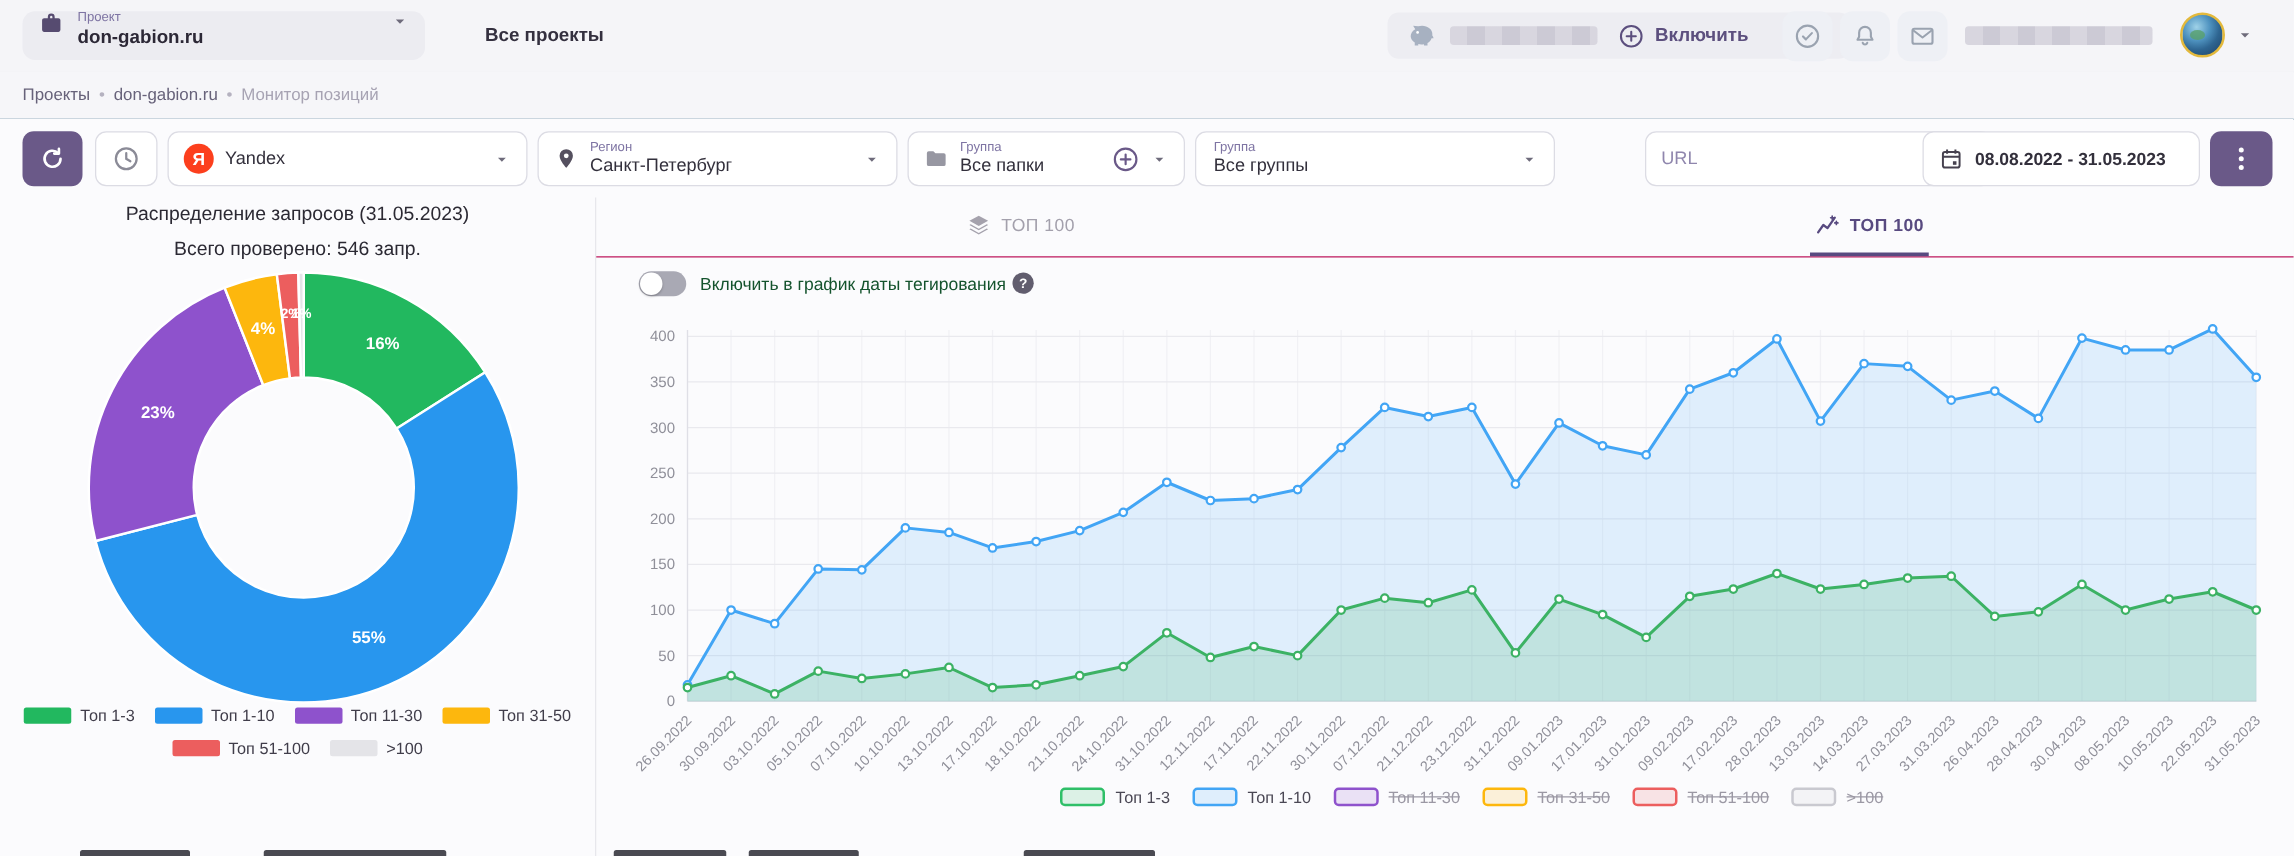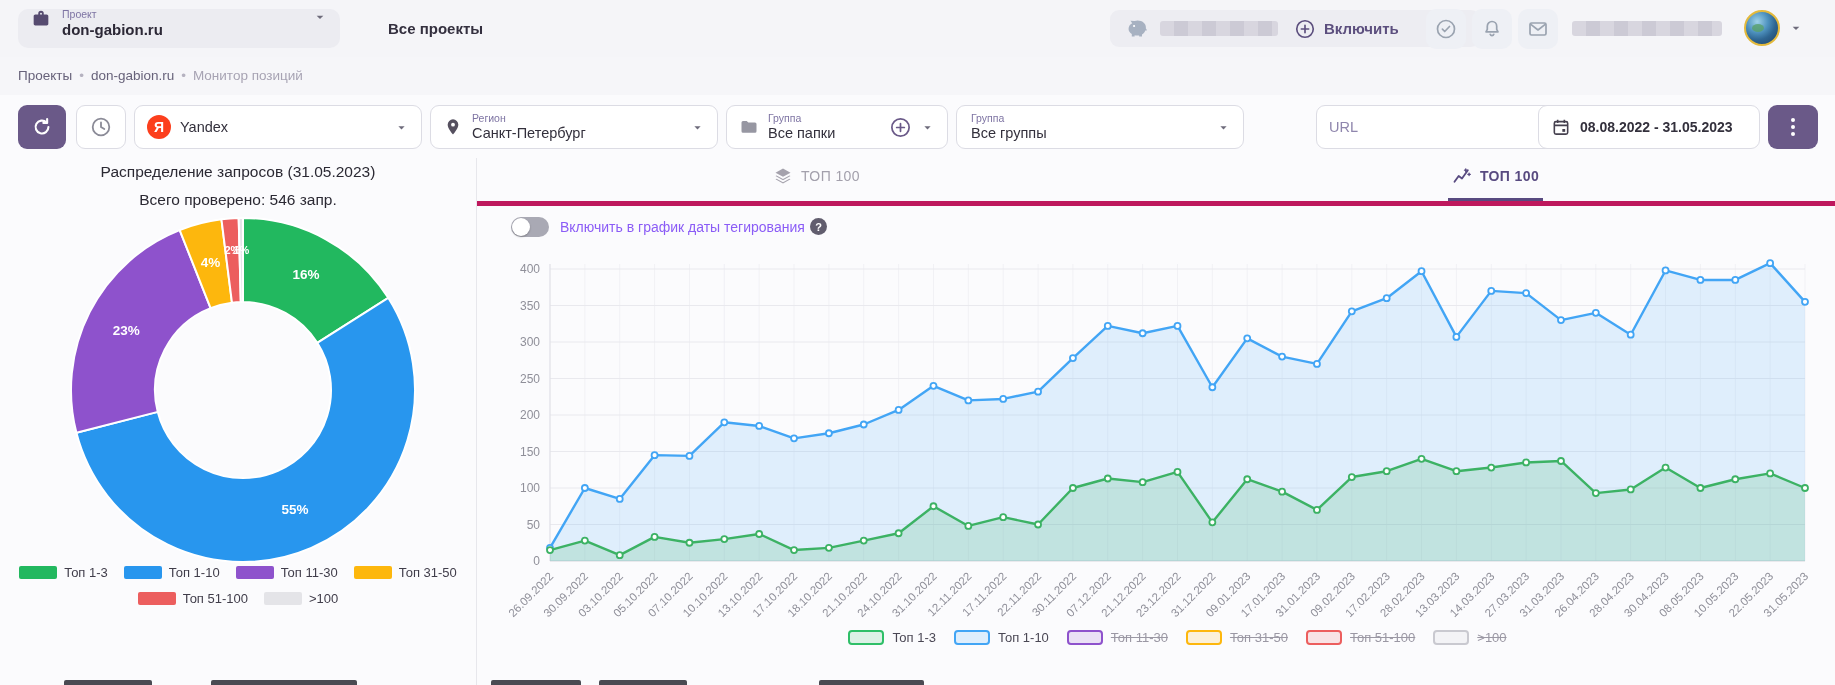--- a/index.html
+++ b/index.html
@@ -46,30 +46,30 @@
   .kebab i{width:4px;height:4px;border-radius:50%;background:#fff;display:block}
   .ylogo{width:24px;height:24px;border-radius:50%;background:#fc3f1d;color:#fff;font-size:14px;font-weight:700;
          display:flex;align-items:center;justify-content:center;flex:none}
   
   .panel-title{position:absolute;left:0;width:476px;text-align:center;font-size:15.5px;color:#2b2933}
   .divider-v{position:absolute;left:476px;top:63px;width:1px;height:527px;background:#e7e7ec}
   .dlegend{position:absolute;left:0;width:476px;display:flex;justify-content:center;gap:16px;align-items:center}
   .dlegend .item{display:flex;align-items:center;gap:7px;font-size:13px;color:#403d4a;cursor:pointer}
   .dlegend .sw{width:38px;height:13px;border-radius:2px}
   
-  .tabs{position:absolute;left:477px;top:63px;width:1358px;height:48px;display:flex;border-bottom:5px solid #be185d;box-sizing:border-box}
+  .tabs{position:absolute;left:477px;top:63px;width:1358px;height:48px;display:flex;border-bottom:1px solid #be185d;box-sizing:border-box}
   .tab{flex:1;display:flex;align-items:flex-end;justify-content:center;cursor:pointer}
   .tab .inner{display:flex;align-items:center;gap:8px;padding:0 4px 12px;border-bottom:3px solid transparent;
               font-size:14px;letter-spacing:.4px;color:#a3a0ac}
   .tab.active .inner{color:#584a80;border-bottom-color:#584a80;font-weight:700}
   
   .toggle{position:absolute;left:511px;top:122px;width:38px;height:20px;border-radius:10px;background:#a9a9b4;cursor:pointer}
   .toggle .knob{position:absolute;left:1px;top:1px;width:18px;height:18px;border-radius:50%;background:#fff;
                 box-shadow:0 1px 2px rgba(0,0,0,.25)}
-  .toggle-lbl{position:absolute;left:560px;top:124px;font-size:14px;color:#8b5cf6}
+  .toggle-lbl{position:absolute;left:560px;top:124px;font-size:14px;color:#14532d}
   .help{position:absolute;left:810px;top:123px;width:17px;height:17px;border-radius:50%;background:#615d6e;color:#fff;
         font-size:11px;font-weight:700;display:flex;align-items:center;justify-content:center;cursor:pointer}
   
   #chart-svg{position:absolute;left:477px;top:150px}
   .clegend{position:absolute;left:550px;top:535px;width:1255px;display:flex;justify-content:center;gap:18px;align-items:center}
   .clegend .item{display:flex;align-items:center;gap:8px;font-size:13px;color:#4a4754;cursor:pointer}
   .clegend .sw{width:36px;height:15px;border-radius:4px;border:2px solid;box-sizing:border-box}
   .clegend .off{color:#9b98a4;text-decoration:line-through}
   
   .cutbar{position:absolute;bottom:0;height:5px;background:#4a4a52;border-radius:2px 2px 0 0}

